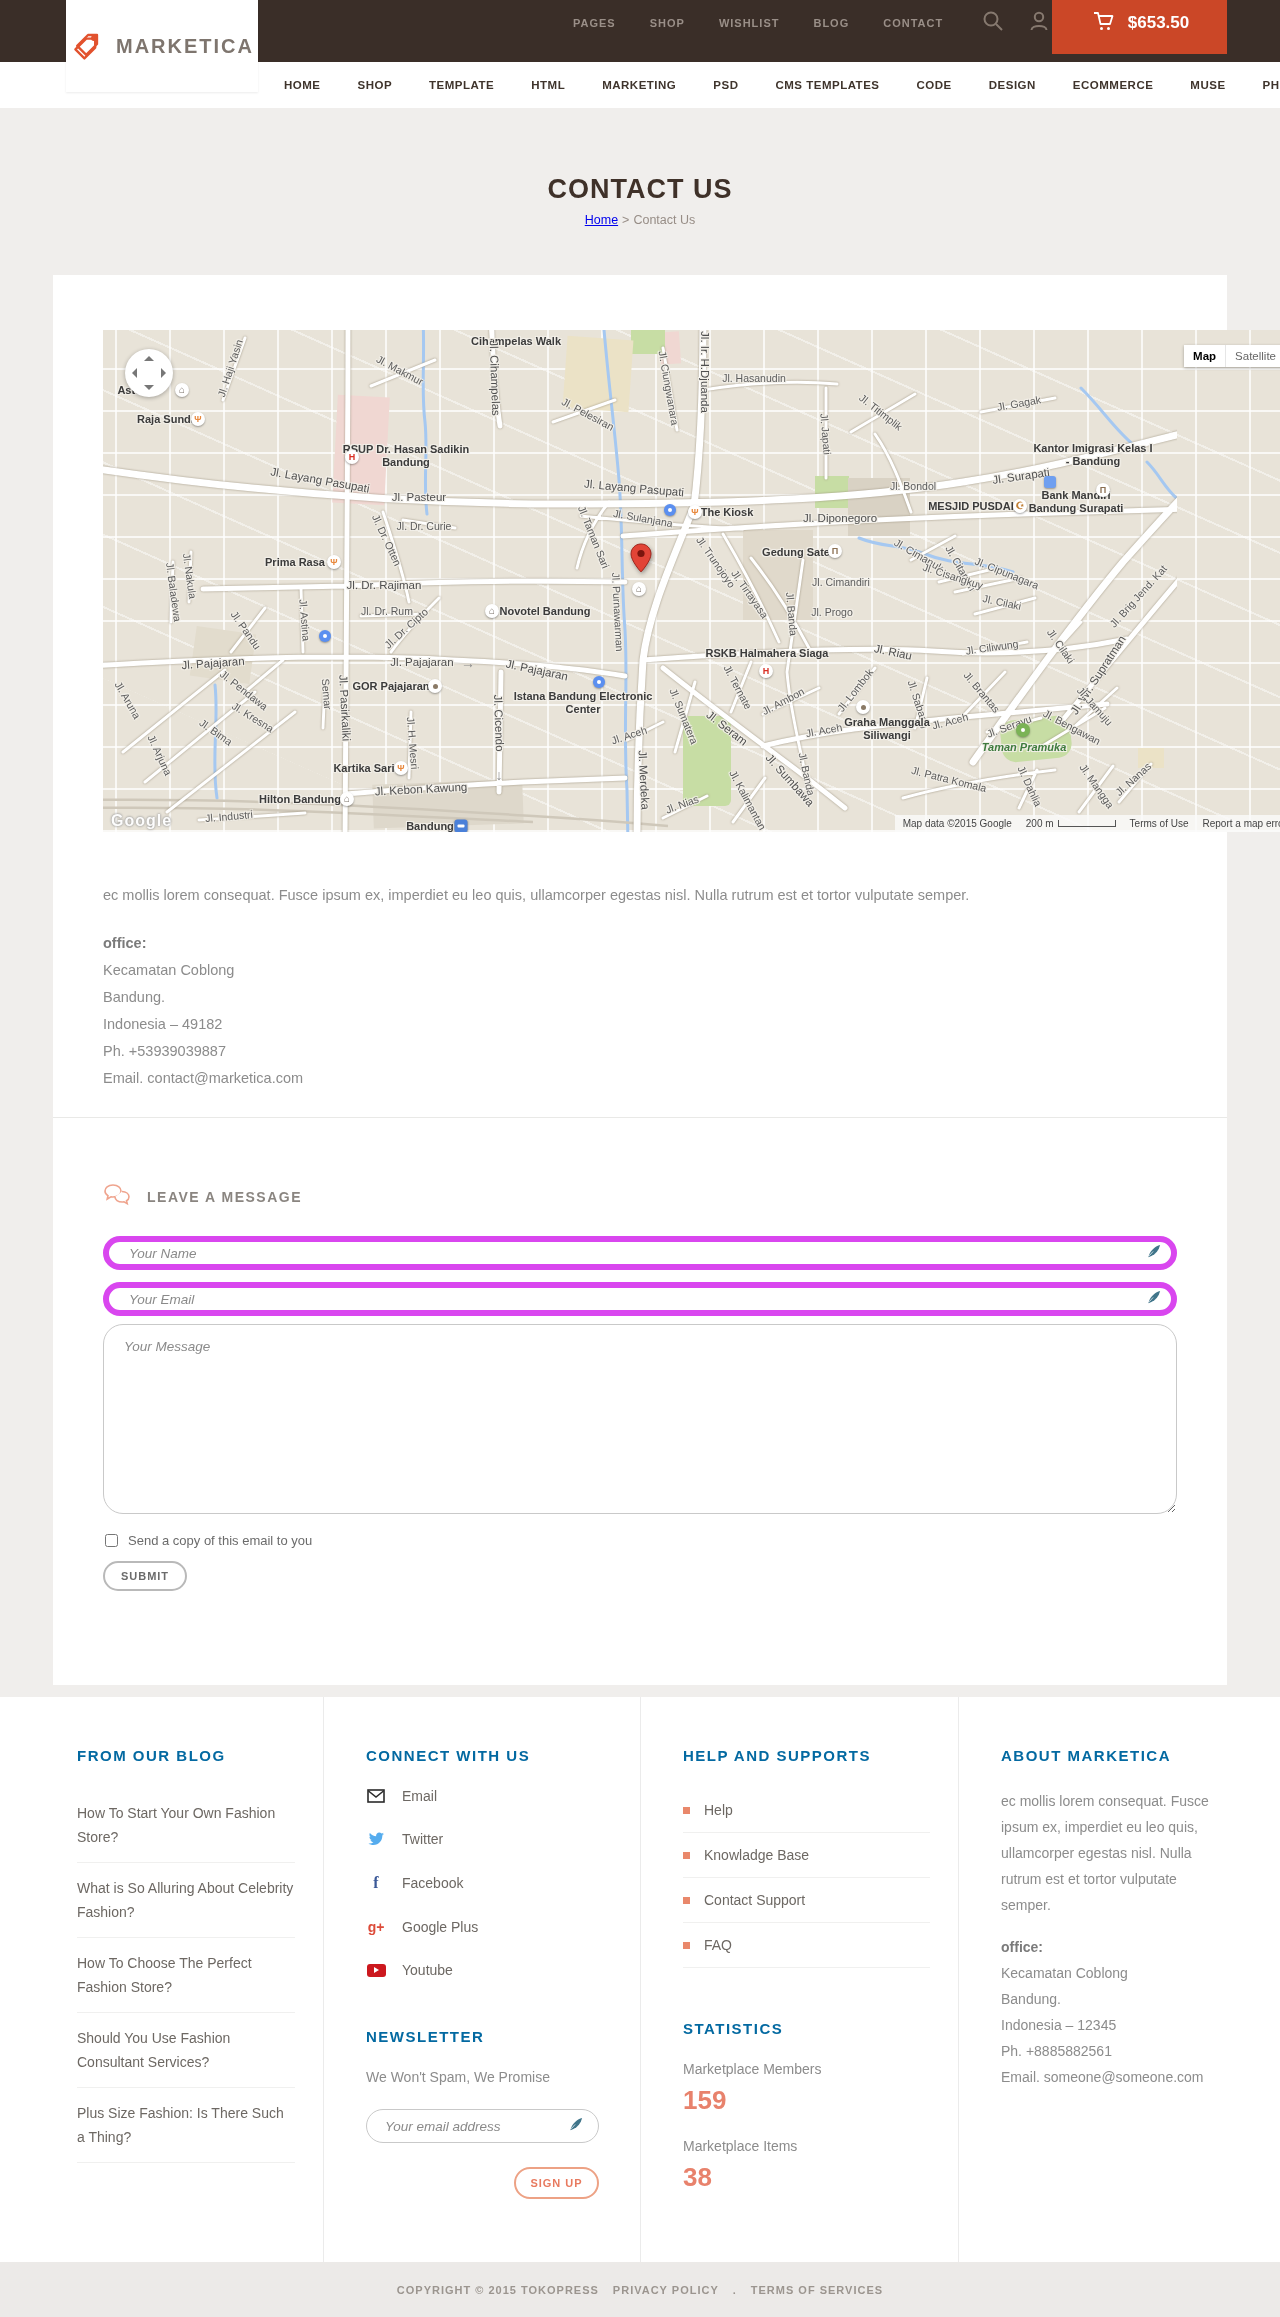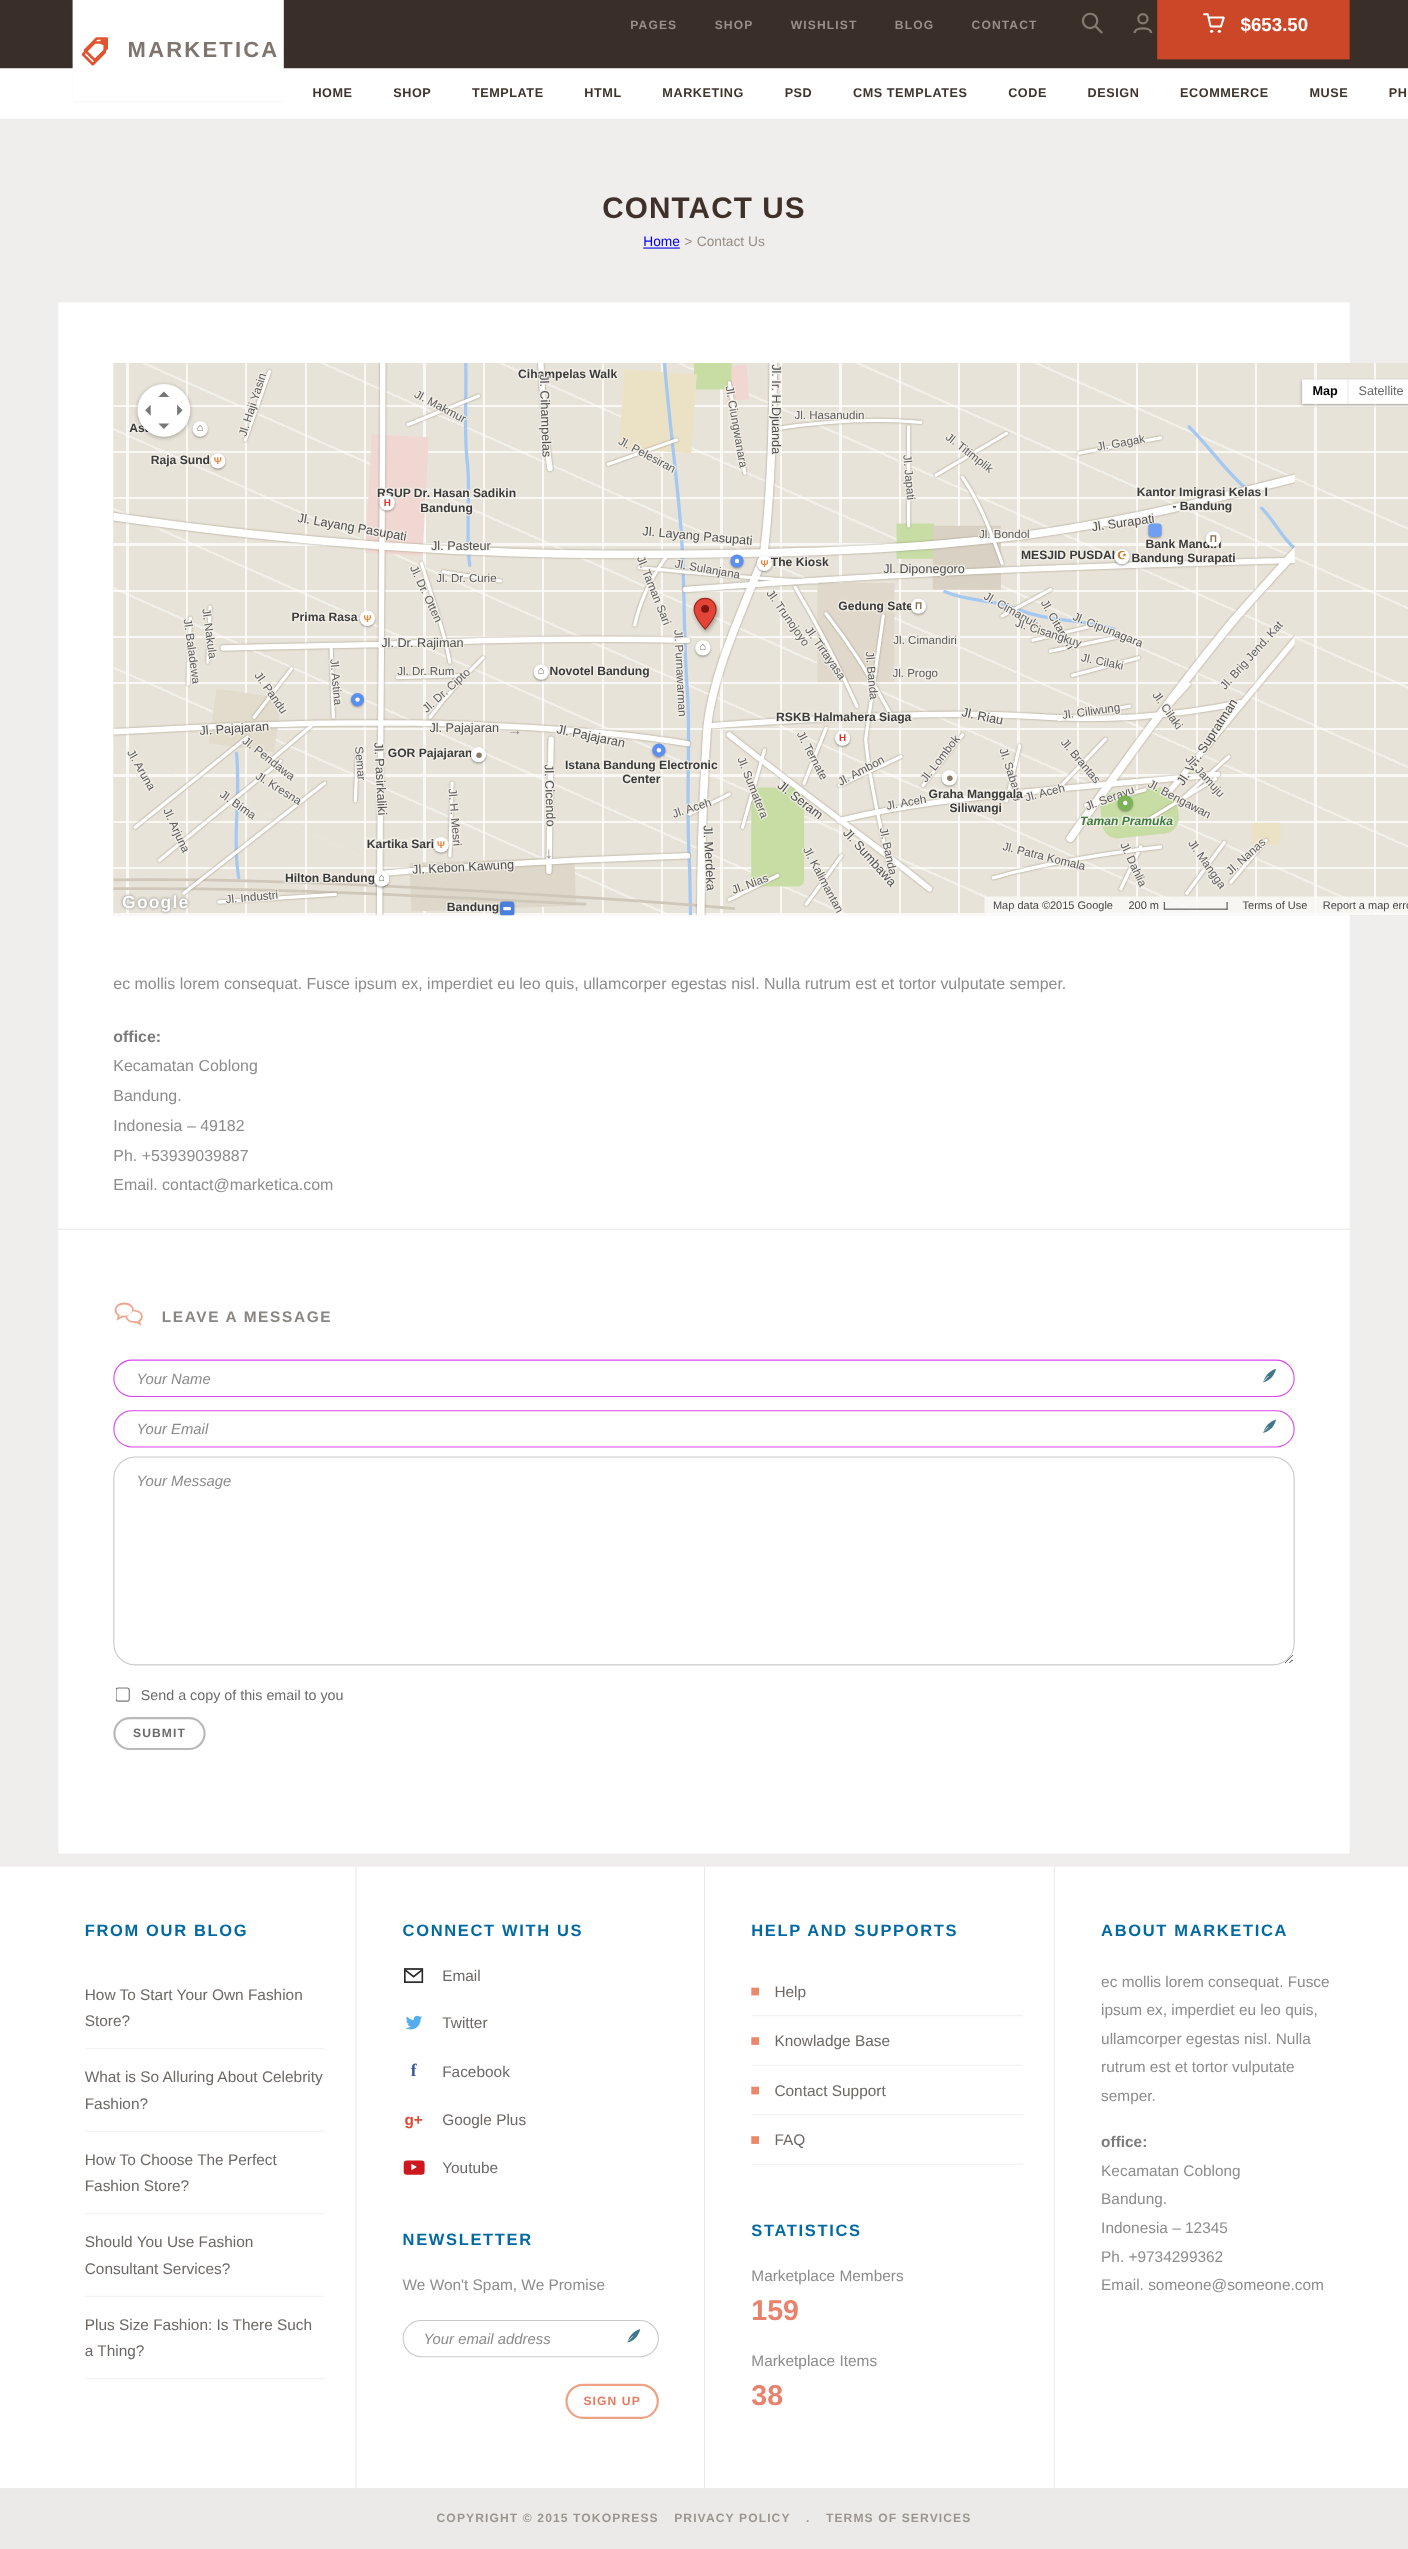--- a/index.html
+++ b/index.html
@@ -85,21 +85,21 @@
   
   .intro { position:absolute; left:50px; top:612px; width:1000px; font-size:14.5px; color:#8c8c8c; }
   .office { position:absolute; left:50px; top:655px; font-size:14.5px; color:#8c8c8c; line-height:27px; }
   .office .office-label { font-weight:bold; color:#7b7b7b; }
   .card-divider { position:absolute; left:0; top:842px; width:1174px; border-top:1px solid #e9e9e7; }
 
   
   .form-head { position:absolute; left:50px; top:908px; display:flex; align-items:center; gap:16px; }
   .form-head span { font-size:14px; font-weight:bold; letter-spacing:1.5px; color:#8a8580; }
   .fld { position:absolute; left:50px; width:1074px; height:34px; }
-  .fld input { width:100%; height:100%; border:1px solid #d946ef; border-radius:17px; padding:0 40px 0 20px;
+  .fld input { width:100%; height:100%; border:6px solid #d946ef; border-radius:17px; padding:0 40px 0 20px;
                font-size:13.5px; font-style:italic; color:#555; outline:none; font-family:"Liberation Sans",sans-serif; }
   .fld input::placeholder, .ta textarea::placeholder, .nl-field input::placeholder { color:#8a8a8a; opacity:1; }
   .fld .pen, .nl-field .pen { position:absolute; right:16px; top:50%; transform:translateY(-50%); }
   .f-name { top:961px; } .f-email { top:1007px; }
   .ta { position:absolute; left:50px; top:1049px; width:1074px; height:190px; }
   .ta textarea { width:100%; height:100%; border:1px solid #c9c9c9; border-radius:20px; padding:14px 20px;
                  font-size:13.5px; font-style:italic; color:#555; resize:both; outline:none; font-family:"Liberation Sans",sans-serif; }
   .chk { position:absolute; left:52px; top:1258px; display:flex; align-items:center; gap:10px; font-size:13px; color:#6b6b6b; }
   .chk input { width:13px; height:13px; }
   .submit { position:absolute; left:50px; top:1286px; width:84px; height:30px; border-radius:16px; border:2px solid #b9b9b9;
@@ -565,21 +565,21 @@
     <div class="fcol c4">
       <div class="fhead">ABOUT MARKETICA</div>
       <p class="about-text">ec mollis lorem consequat. Fusce ipsum ex, imperdiet eu leo quis, ullamcorper egestas nisl. Nulla rutrum est et tortor vulputate semper.</p>
       <div class="f-office">
         <div class="office-label">office:</div>
         <div>
 
         <div>Kecamatan Coblong</div>
             <div>Bandung.</div>
             <div>Indonesia – 12345</div>
-            <div>Ph. +9734299362</div>
+            <div>Ph. +8885882561</div>
             <div>Email. someone@someone.com</div>
           </div>
       </div>
     </div>
   </div>
 </div>
 
 <div class="copybar">
   <span>COPYRIGHT © 2015 TOKOPRESS</span>
   <a href="#">PRIVACY POLICY</a>

